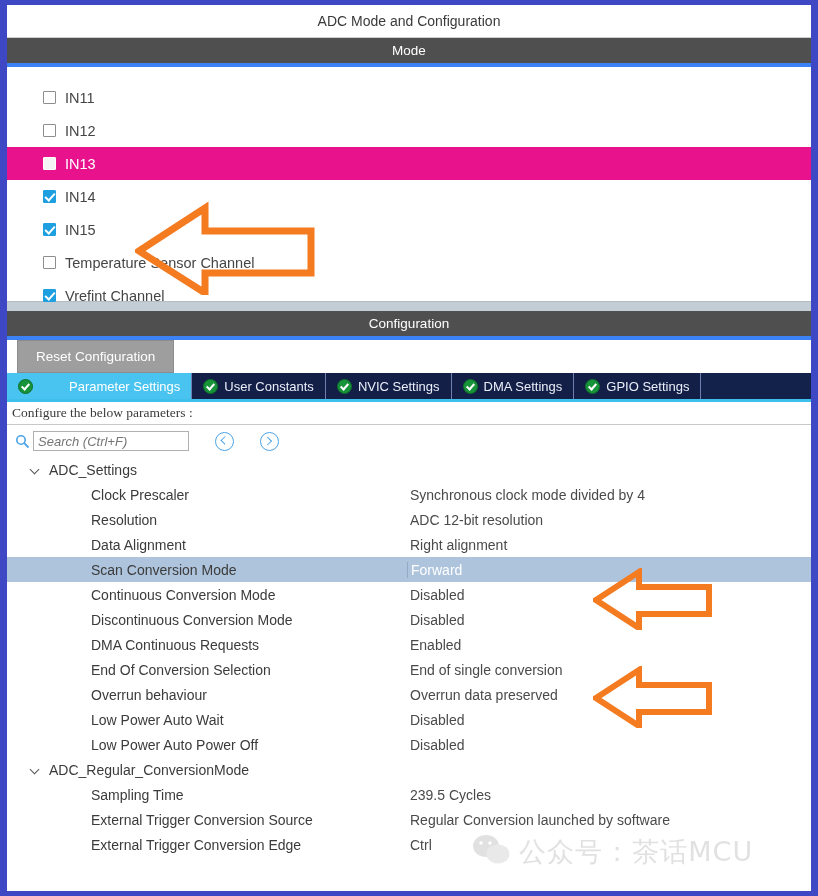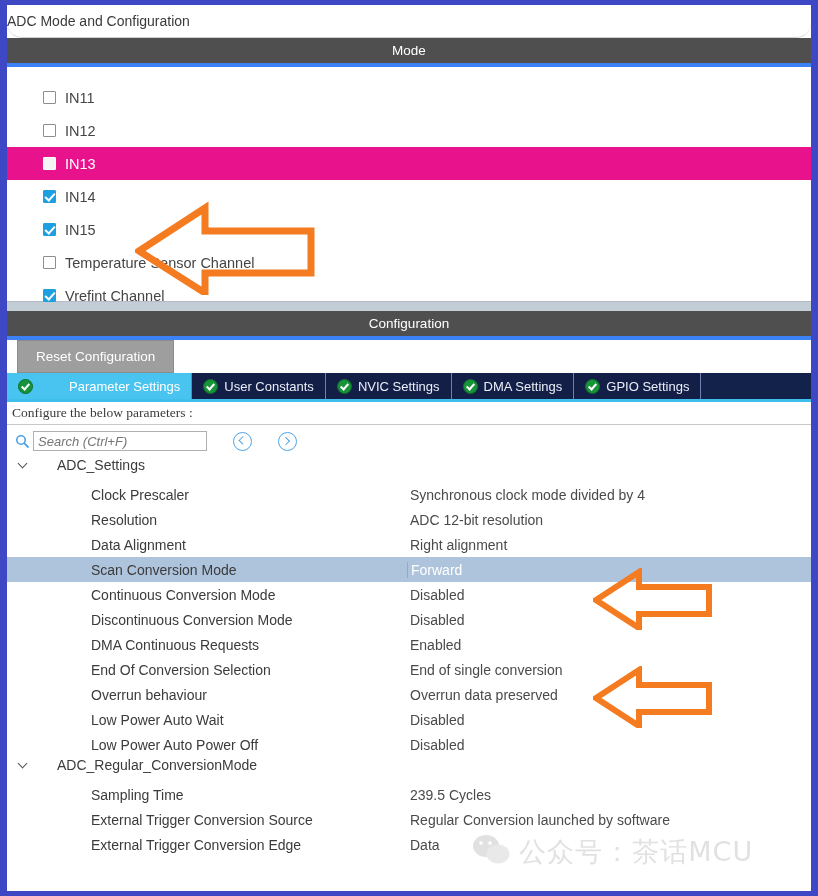--- a/index.html
+++ b/index.html
@@ -16,25 +16,24 @@
     border-left:7px solid #3e48c4;
     border-right:7px solid #3e48c4;
     border-top:5px solid #3e48c4;
     border-bottom:5px solid #3e48c4;
     background:#ffffff;
     overflow:hidden;
   }
   
   .title-bar{
     height:32px;line-height:32px;
-    text-align:left;
+    text-align:center;
     font-size:14px;color:#3a3a3a;
     background:#ffffff;
     border-bottom:1px solid #cfcfcf;
-    border-radius:15px;
   }
   
   .section-header{
     height:25px;line-height:25px;
     text-align:center;
     background:#4f4f4f;
     color:#ffffff;
     font-size:13.5px;
     border-bottom:4px solid #3b82f6;
   }
@@ -161,21 +160,21 @@
     display:flex;align-items:center;
     padding-left:8px;
     background:#ffffff;
   }
   .mag{
     width:15px;height:15px;
     margin-right:3px;
     flex:none;
   }
   .searchbox{
-    width:174px;height:20px;
+    width:156px;height:20px;
     border:1px solid #b0b0b0;
     background:#ffffff;
     font-style:italic;
     font-size:13px;
     color:#9a9a9a;
     padding-left:4px;
     box-sizing:border-box;
     font-family:"Liberation Sans",sans-serif;
   }
   .navbtn{
@@ -194,24 +193,23 @@
     border:solid #4aa3e8;
     border-width:1.6px 1.6px 0 0;
     top:5.2px;
   }
   .navbtn.prev:after{left:5.6px;transform:rotate(-135deg);}
   .navbtn.next:after{left:3.6px;transform:rotate(45deg);}
   
   .tree{background:#ffffff;}
   .grp{
     height:25px;
-    display:flex;
+    display:flex;align-items:center;
     font-size:14px;color:#3b3b3b;
-    padding-left:10px;
-    gap:20px;
+    padding-left:22px;
   }
   .caret{
     width:13px;height:13px;
     margin-right:7px;
     position:relative;
     flex:none;
     cursor:pointer;
   }
   .caret:after{
     content:"";
@@ -401,21 +399,21 @@
       <div class="prow">
         <span class="pname">Sampling Time</span>
         <span class="pval">239.5 Cycles</span>
       </div>
       <div class="prow">
         <span class="pname">External Trigger Conversion Source</span>
         <span class="pval">Regular Conversion launched by software</span>
       </div>
       <div class="prow">
         <span class="pname">External Trigger Conversion Edge</span>
-        <span class="pval">Data</span>
+        <span class="pval">Ctrl</span>
       </div>
     </div>
 
   <div class="arrow" style="left:128px;top:196px;">
     <svg width="182" height="94" viewBox="0 0 182 94">
       <path d="M4 50 L70 7 L70 30 L176 30 L176 72 L70 72 L70 92 Z" fill="none" stroke="#f47b20" stroke-width="7" stroke-linejoin="miter"></path>
     </svg>
   </div>
 
   <div class="arrow" style="left:586px;top:563px;">

